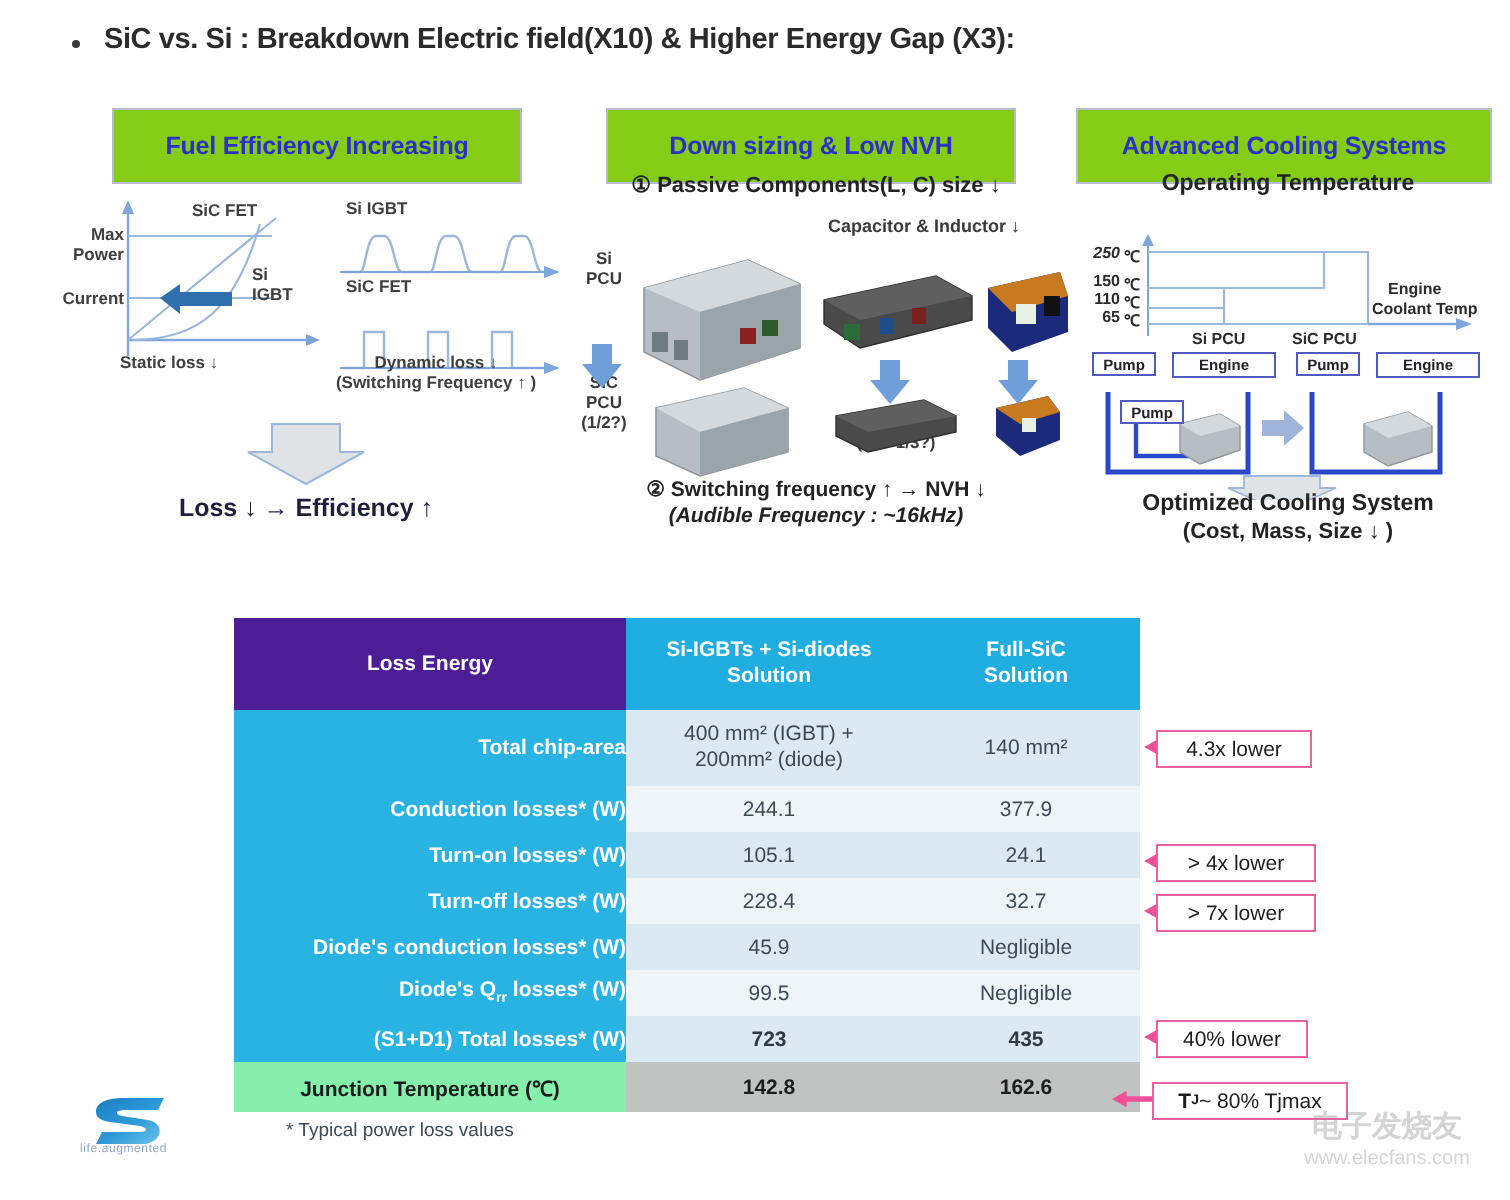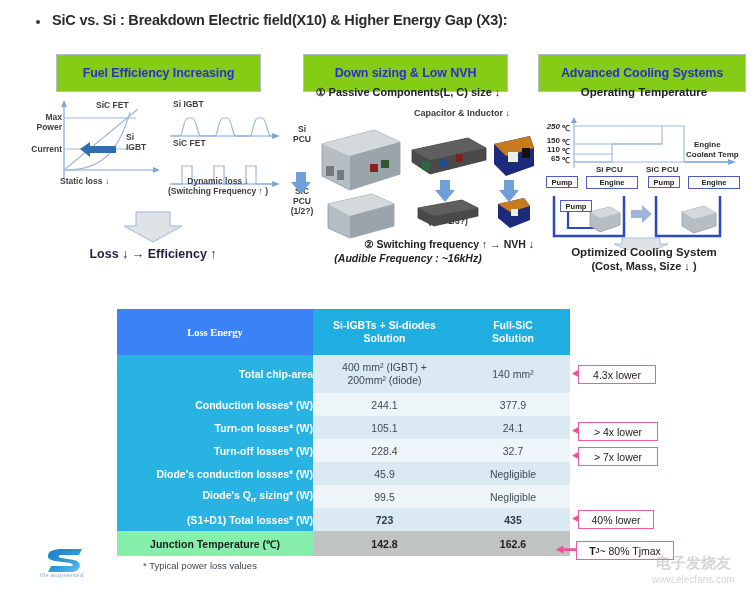--- a/index.html
+++ b/index.html
@@ -87,21 +87,21 @@
     white-space: nowrap;
   }
   .p2-lbl {
     position: absolute; font-size: 8.5px; font-weight: bold;
     color: #3a3a3a; text-align: center; white-space: nowrap; line-height: 10px;
   }
   #p2-capind { left: 110px; top: 22px; width: 140px; font-size:9px;}
   #p2-sipcu { left: 6px; top: 38px; width: 28px; }
   #p2-sicpcu { left: 2px; top: 100px; width: 36px; }
   #p2-frac   { left: 120px; top: 130px; width: 92px; }
-  #p2-foot1 { position:absolute; left:0; top:152px; width:252px; text-align:right;
+  #p2-foot1 { position:absolute; left:0; top:152px; width:252px; text-align:center;
               font-size:10.5px; font-weight:bold; color:#232323; white-space:nowrap;}
   #p2-foot2 { position:absolute; left:0; top:166px; width:252px; text-align:center;
               font-size:10.5px; font-weight:bold; color:#232323; white-space:nowrap;font-style:italic;}
 
   
   #panel-right { left: 534px; top: 86px; width: 220px; height: 195px; }
   #p3-t1 { position:absolute; left:0; top:0; width:220px; text-align:center;
            font-size:11.5px; font-weight:bold; color:#232323; white-space:nowrap;}
   #p3-t2 { position:absolute; left:0; top:14px; width:220px; text-align:center;
            font-size:11px; font-weight:bold; color:#232323; white-space:nowrap;}
@@ -133,28 +133,27 @@
   #loss-table col.c3 { width: 114px; }
 
   #loss-table th, #loss-table td {
     padding: 0;
     border: 0;
     font-size: 10.5px;
     height: 23px;
     vertical-align: middle;
   }
   .th-label {
-    background: #3b82f6;
+    background: #4c1d95;
     color: #ffffff;
     font-weight: bold;
     font-size: 12px;
     text-align: center;
     height: 46px !important;
     border-right: 2px solid #ffffff;
-    font-family: Liberation Serif, serif;
   }
   .th-col {
     background: #20ADE0;
     color: #ffffff;
     font-weight: bold;
     font-size: 10.5px;
     text-align: center;
     line-height: 13px;
     height: 46px !important;
     border-right: 2px solid #ffffff;
@@ -493,21 +492,21 @@
       <td class="rowlabel">Turn-off losses* (W)</td>
       <td class="val">228.4</td>
       <td class="val last">32.7</td>
     </tr>
     <tr class="shade-a">
       <td class="rowlabel">Diode's conduction losses* (W)</td>
       <td class="val">45.9</td>
       <td class="val last">Negligible</td>
     </tr>
     <tr class="shade-b">
-      <td class="rowlabel"><span>Diode's Q</span><sub style="font-size:7px">rr</sub><span> sizing* (W)</span></td>
+      <td class="rowlabel"><span>Diode's Q</span><sub style="font-size:7px">rr</sub><span> losses* (W)</span></td>
       <td class="val">99.5</td>
       <td class="val last">Negligible</td>
     </tr>
     <tr class="shade-a bold">
       <td class="rowlabel">(S1+D1) Total losses* (W)</td>
       <td class="val">723</td>
       <td class="val last">435</td>
     </tr>
     <tr class="final">
       <td class="rowlabel">Junction Temperature (℃)</td>

